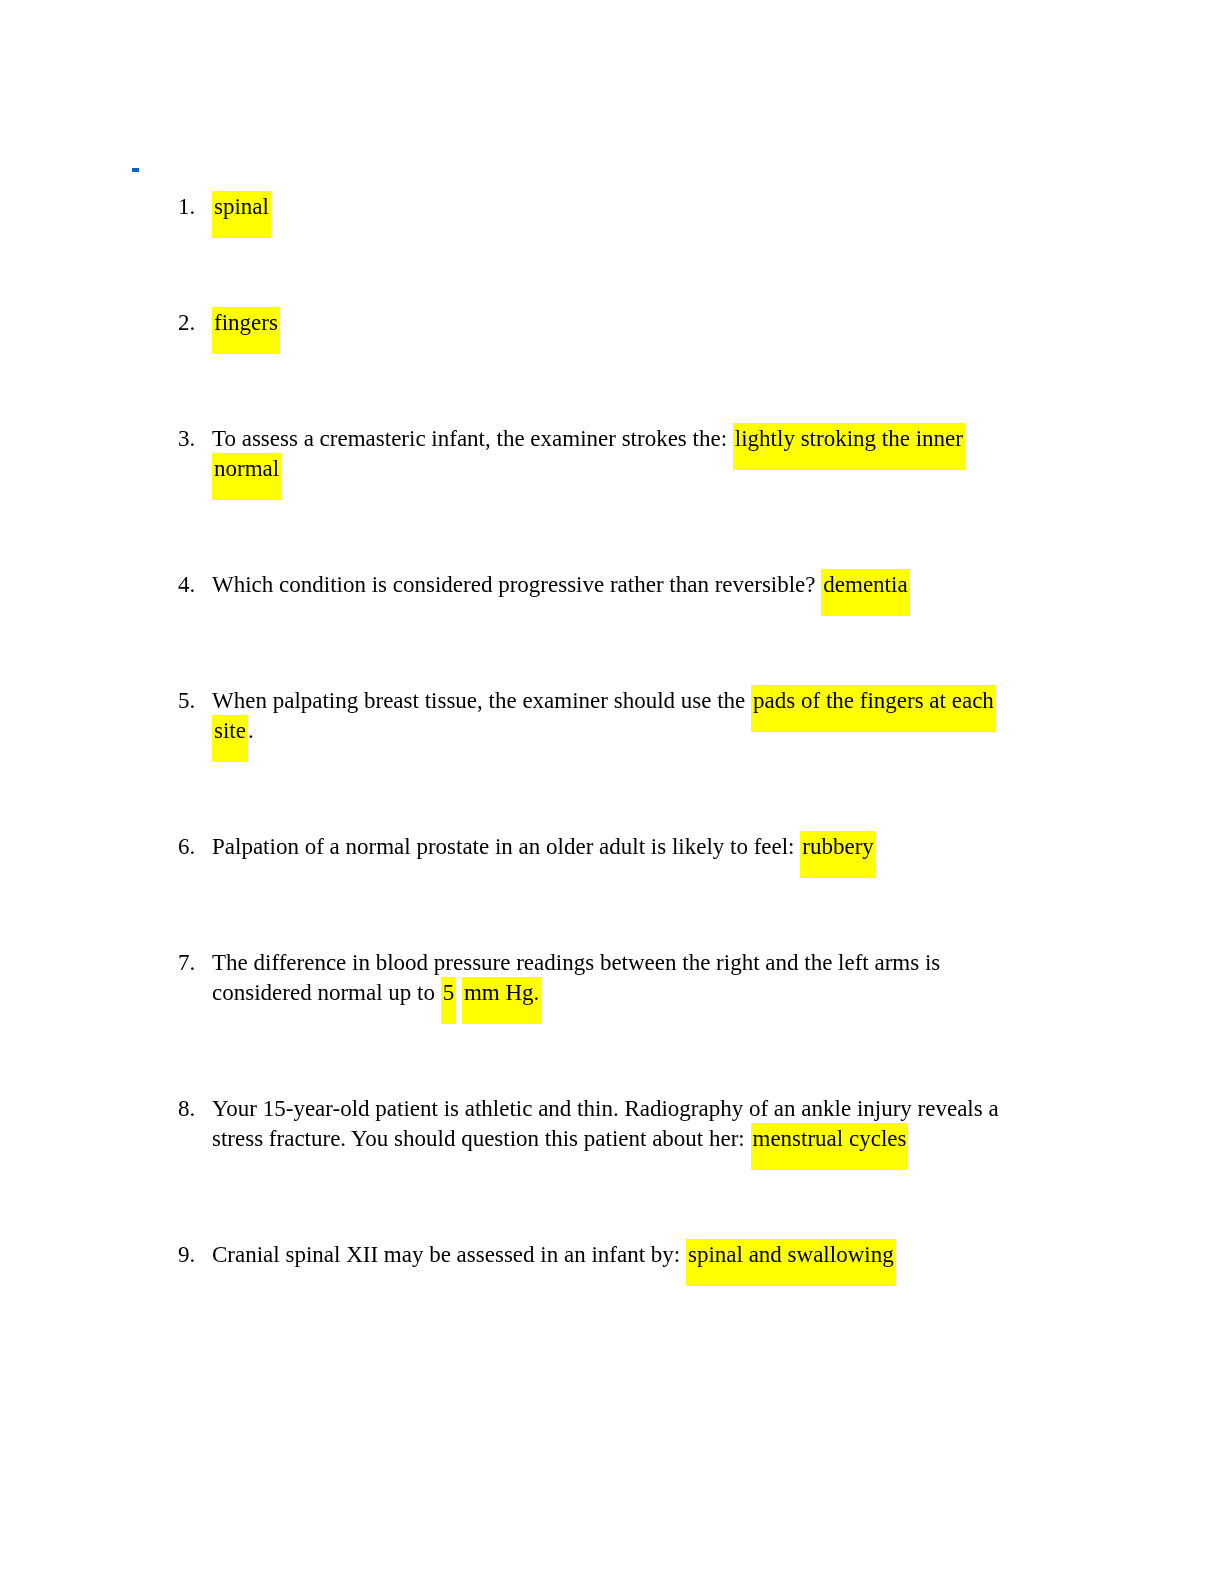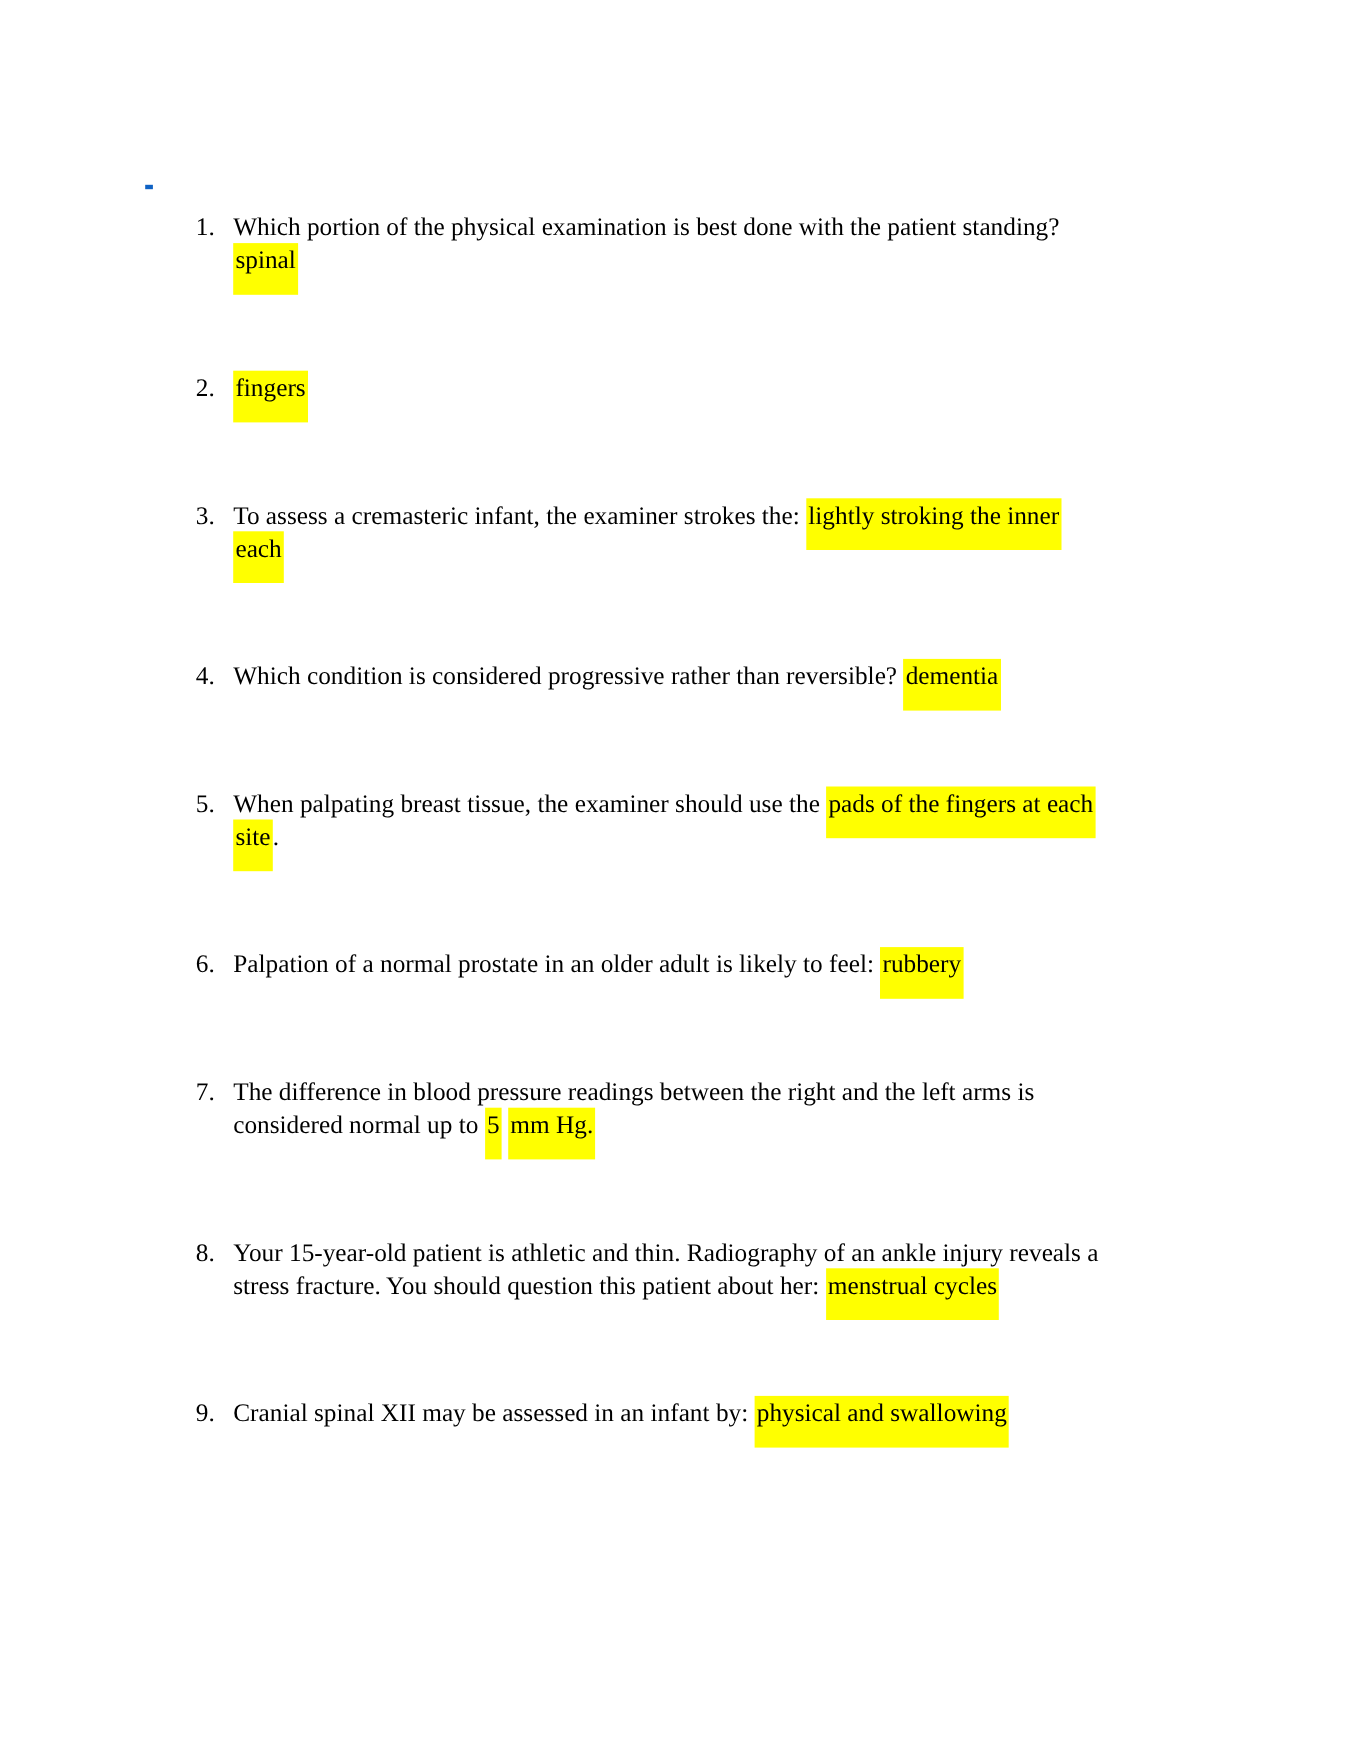--- a/index.html
+++ b/index.html
@@ -50,31 +50,30 @@
   .plain { background: transparent; }
 </style>
 </head>
 <body>
 
 <div class="page">
   <span class="blue-dash"></span>
   <ol class="questions">
       <li class="question">
         <span class="qnum">1.</span>
-        <div class="qline"><span class="plain">Which portion of the physical examination is best done with the patient standing?</span></div>
         <div class="qline"><span class="hl">spinal</span></div>
       </li>
       <li class="question">
         <span class="qnum">2.</span>
         <div class="qline"><span class="hl">fingers</span></div>
       </li>
       <li class="question">
         <span class="qnum">3.</span>
         <div class="qline"><span class="plain">To assess a cremasteric infant, the examiner strokes the: </span><span class="hl">lightly stroking the inner</span></div>
-        <div class="qline"><span class="hl">each</span></div>
+        <div class="qline"><span class="hl">normal</span></div>
       </li>
       <li class="question">
         <span class="qnum">4.</span>
         <div class="qline"><span class="plain">Which condition is considered progressive rather than reversible? </span><span class="hl">dementia</span></div>
       </li>
       <li class="question">
         <span class="qnum">5.</span>
         <div class="qline"><span class="plain">When palpating breast tissue, the examiner should use the </span><span class="hl">pads of the fingers at each</span></div>
         <div class="qline"><span class="hl">site</span><span class="plain">.</span></div>
       </li>
@@ -87,16 +86,16 @@
         <div class="qline"><span class="plain">The difference in blood pressure readings between the right and the left arms is</span></div>
         <div class="qline"><span class="plain">considered normal up to </span><span class="hl">5</span><span class="plain"> </span><span class="hl">mm Hg.</span></div>
       </li>
       <li class="question">
         <span class="qnum">8.</span>
         <div class="qline"><span class="plain">Your 15-year-old patient is athletic and thin. Radiography of an ankle injury reveals a</span></div>
         <div class="qline"><span class="plain">stress fracture. You should question this patient about her: </span><span class="hl">menstrual cycles</span></div>
       </li>
       <li class="question">
         <span class="qnum">9.</span>
-        <div class="qline"><span class="plain">Cranial spinal XII may be assessed in an infant by: </span><span class="hl">physical and swallowing</span></div>
+        <div class="qline"><span class="plain">Cranial spinal XII may be assessed in an infant by: </span><span class="hl">spinal and swallowing</span></div>
       </li>
     </ol>
 </div>
 
 </body></html>

